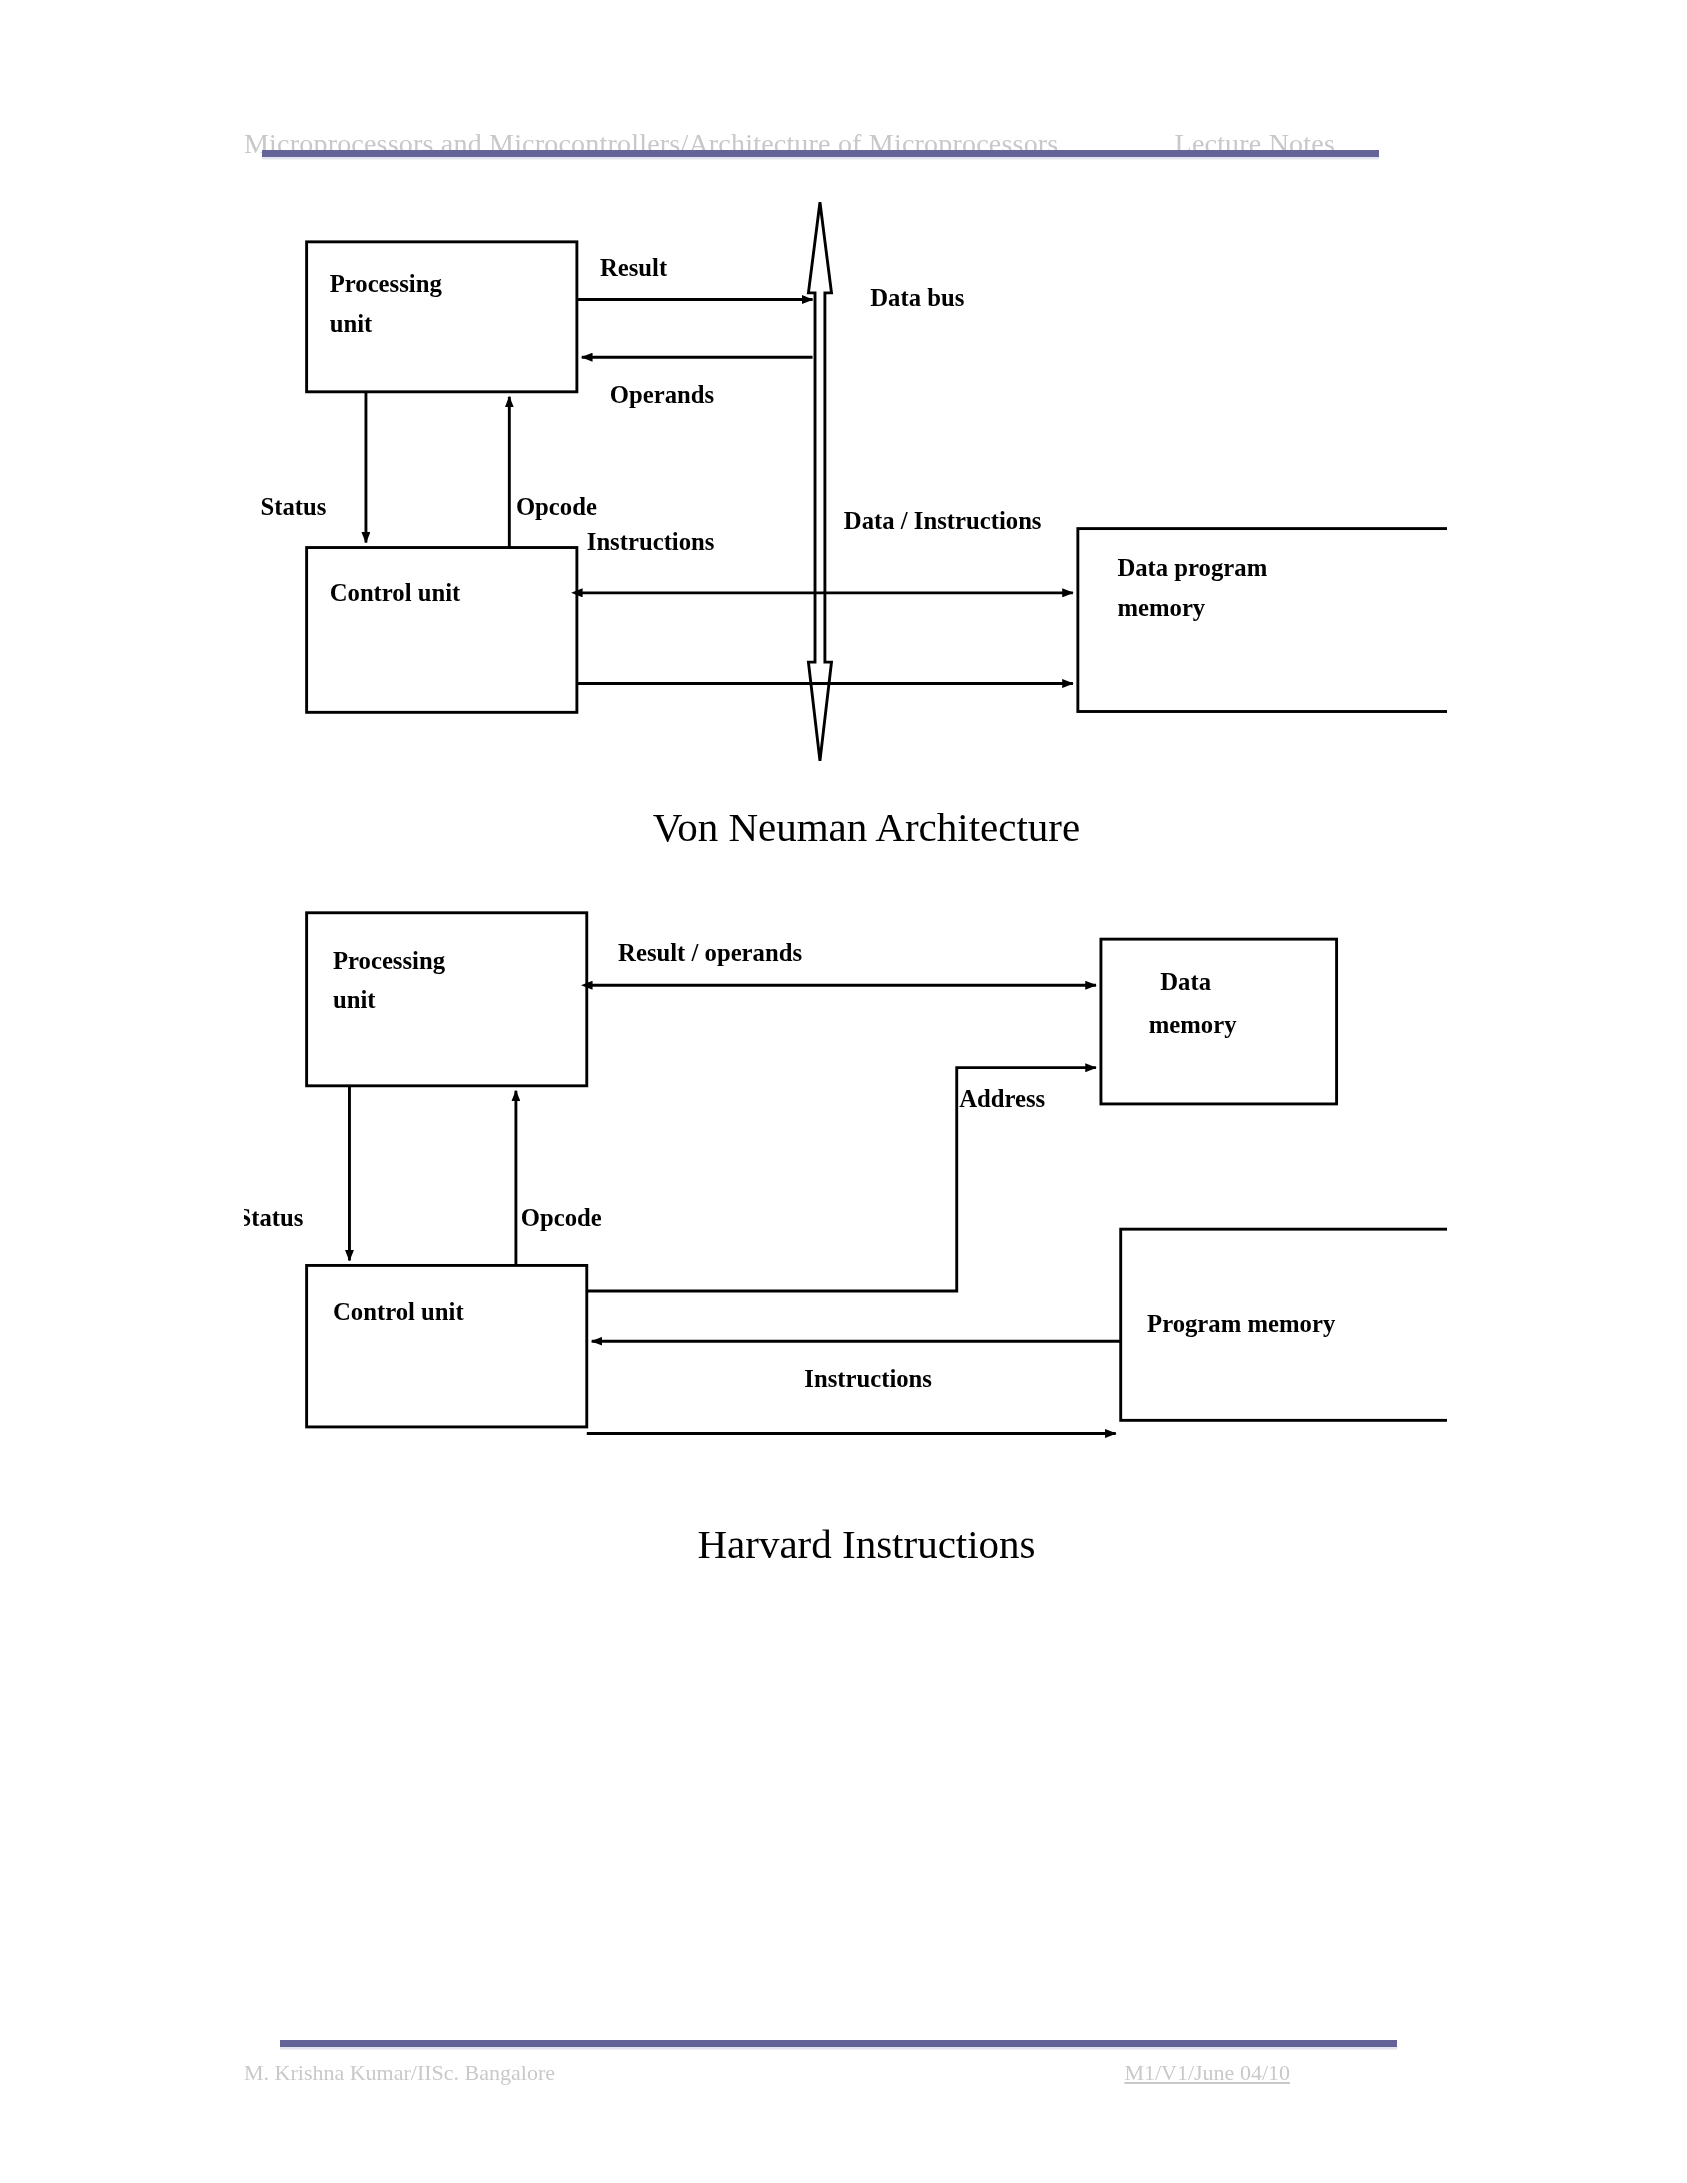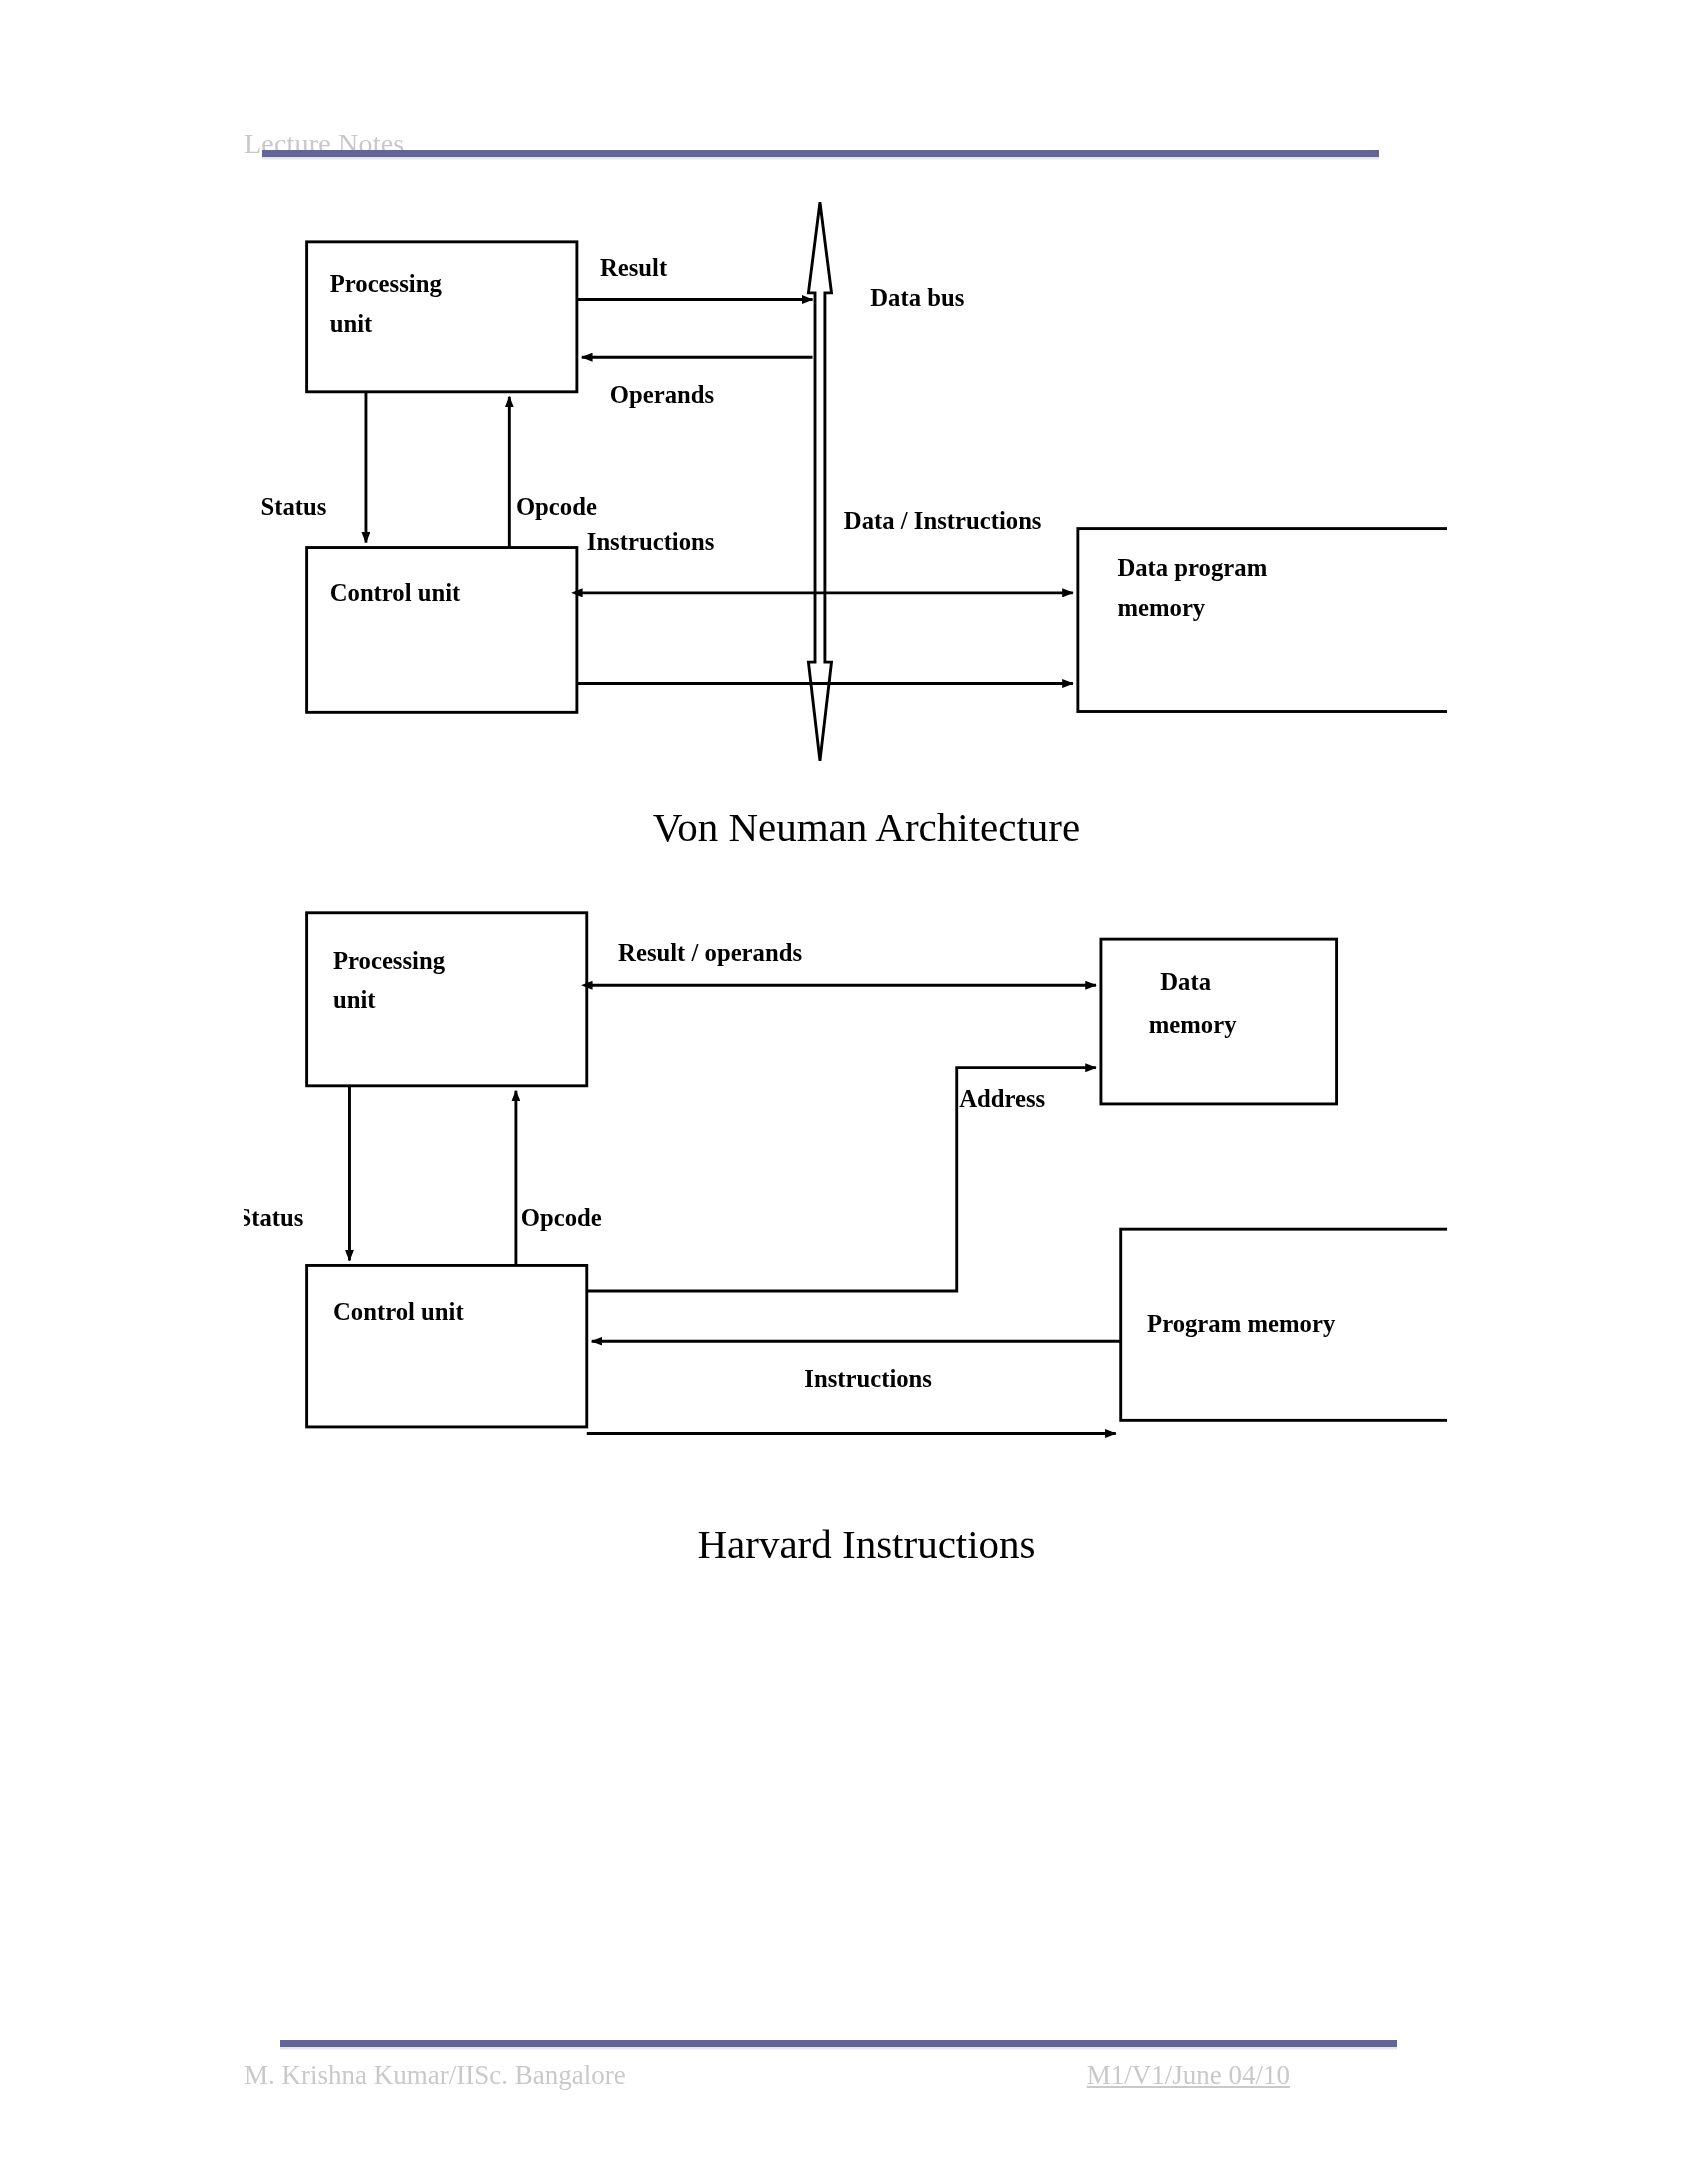--- a/index.html
+++ b/index.html
@@ -56,21 +56,21 @@
   }
   .footer {
     position: absolute;
     left: 244px;
     top: 2060px;
     width: 1153px;
     display: flex;
     justify-content: space-between;
     align-items: flex-end;
     color: #c9c9c9;
-    font-size: 27px;
+    font-size: 22px;
     white-space: nowrap;
   }
   .footer .ftr-right { padding-right: 107px; text-decoration: underline; }
 
   
   .diagram {
     position: absolute;
     left: 244px;
   }
   #diagram-von-neuman { top: 189px; }
@@ -113,20 +113,21 @@
     stroke-width: 3.5;
     stroke-linejoin: miter;
   }
 </style>
 </head>
 <body>
 
 <div class="page">
 
   <div class="header">
+    <span>Microprocessors and Microcontrollers/Architecture of Microprocessors</span>
     <span class="hdr-right">Lecture Notes</span>
   </div>
   <div class="rule-top"></div>
 
   <div class="diagram" id="diagram-von-neuman">
     <svg width="1203" height="577" viewBox="0 0 1460 700" xmlns="http://www.w3.org/2000/svg">
       <defs>
         <marker id="ah1" markerWidth="14" markerHeight="11" refX="13" refY="5.5" orient="auto" markerUnits="userSpaceOnUse">
           <path d="M0,0 L14,5.5 L0,11 z" fill="#000000"></path>
         </marker>

